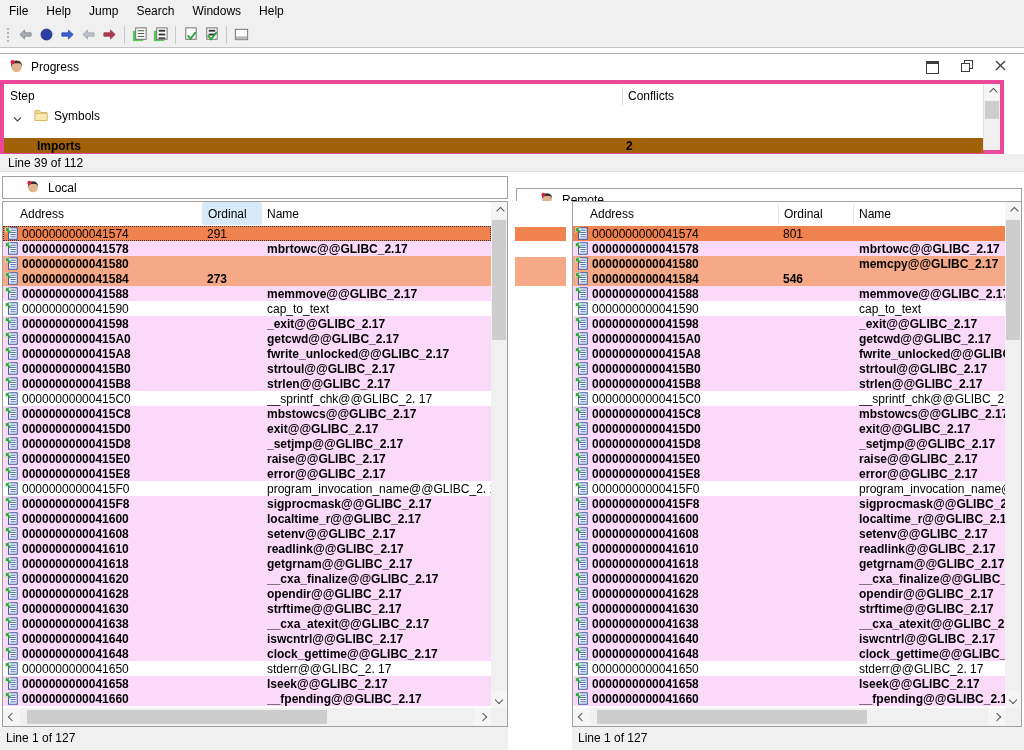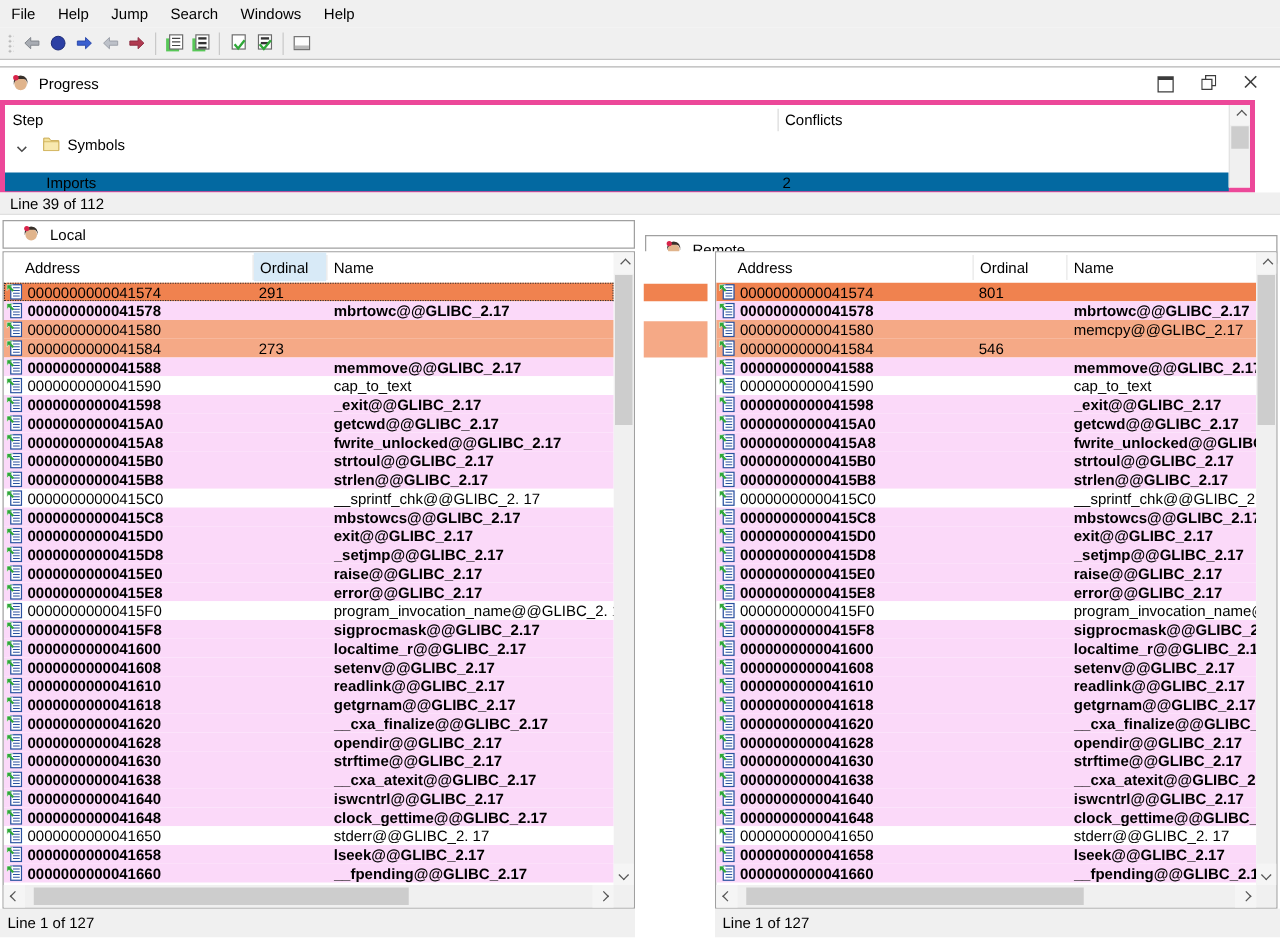--- a/index.html
+++ b/index.html
@@ -29,21 +29,21 @@
   .trow{position:absolute;left:0;right:17px;height:15px}
   .trow .lbl{position:absolute;top:1px}
   .trow .cval{position:absolute;left:622px;top:1px}
   .tree-scroll{position:absolute;right:0;top:0;bottom:0;width:17px;background:#f0f0f0;border-left:1px solid #e3e3e3;box-sizing:border-box}
   
   .statusbar{background:#f0f0f0}
   #progress-status{left:0;top:154px;width:1024px;height:18px;line-height:18px;padding-left:8px;box-sizing:border-box;border-bottom:1px solid #e0e0e0}
   #status-local{left:0;top:727px;width:508px;height:23px;line-height:22px;padding-left:6px;box-sizing:border-box}
   #status-remote{left:572px;top:727px;width:452px;height:23px;line-height:22px;padding-left:6px;box-sizing:border-box}
   
-  .ptitle{height:23px;background:#fff;border:1px solid #a0a0a0;box-sizing:border-box;display:flex;align-items:center;padding-left:6px}
+  .ptitle{height:23px;background:#fff;border:1px solid #a0a0a0;box-sizing:border-box;display:flex;align-items:center;padding-left:14px}
   #local-title{left:2px;top:176px;width:506px}
   #remote-title{left:516px;top:188px;width:506px}
   .ptitle span{margin-left:8px}
   
   .dtable{top:201px;height:526px;background:#fff;border:1px solid #a0a0a0;box-sizing:border-box}
   #local-table{left:2px;width:506px;--ord:204px;--name:264px}
   #remote-table{left:572px;width:450px;--ord:210px;--name:286px}
   .thdr{position:absolute;left:0;top:0;right:16px;height:24px;background:#fff}
   .thdr .ht{position:absolute;top:5px}
   .thdr .ht.a{left:17px}
@@ -52,21 +52,21 @@
   .thdr .sep{position:absolute;top:2px;width:1px;height:20px;background:#e7e7e7}
   .sortcell{position:absolute;left:calc(var(--ord) - 4px);top:0;width:58px;height:23px;background:#d8eaf7}
   .rows{position:absolute;left:0;top:24px;right:16px;bottom:18px;overflow:hidden}
   .drow{position:relative;height:15px}
   .drow .cell{position:absolute;top:1px;white-space:nowrap}
   .cell-icon{left:2px;top:1px;width:13px;height:13px}
   .cell-addr{left:19px}
   .cell-ord{left:var(--ord)}
   .cell-name{left:var(--name);right:0;overflow:hidden}
   .st-selected{background:var(--c-selected)}
-  .st-conflict{background:var(--c-conflict);font-weight:normal}
+  .st-conflict{background:var(--c-conflict);font-weight:bold}
   .st-changed{background:var(--c-changed);font-weight:bold}
   .st-matched{background:#fff}
   .focus{outline:1px dotted #333;outline-offset:-1px}
   
   .vscroll{position:absolute;right:0;top:0;bottom:18px;width:16px;background:#f0f0f0}
   .hscroll{position:absolute;left:0;bottom:0;right:16px;height:18px;background:#f0f0f0}
   .corner{position:absolute;right:0;bottom:0;width:16px;height:18px;background:#f0f0f0}
   .sbtn{position:absolute;background:#f5f5f5;display:flex;align-items:center;justify-content:center}
   .vscroll .sbtn{left:0;width:16px;height:17px}
   .vscroll .sbtn.up{top:0}
@@ -213,21 +213,21 @@
     </span>
     <span style="position:absolute;left:30px;top:1px">
       <svg width="14" height="12" viewBox="0 0 14 12">
           <path d="M1 1.5 h4.3 l1.4 2 H13 v8 H1z" fill="#f3e19a" stroke="#c9a94e" stroke-width="0.8"></path>
           <path d="M1 4.4 h12 v7.1 H1z" fill="#f8e9af" stroke="#c9a94e" stroke-width="0.6"></path>
         </svg>
     </span>
     <span class="lbl" style="left:50px">Symbols</span>
     <span class="cval"></span>
   </div>
-  <div class="trow" style="top:54px;background:#0369a1;font-weight:normal">
+  <div class="trow" style="top:54px;background:#a16207;font-weight:bold">
     <span class="lbl" style="left:33px">Imports</span>
     <span class="cval">2</span>
   </div>
   <div class="tree-scroll">
     <div class="sbtn up" style="left:0;top:0;width:16px;height:16px">
         <span class="chev up"></span>
       </div>
     <div class="vthumb" style="top:17px;height:18px"></div>
   </div>
 </div>

